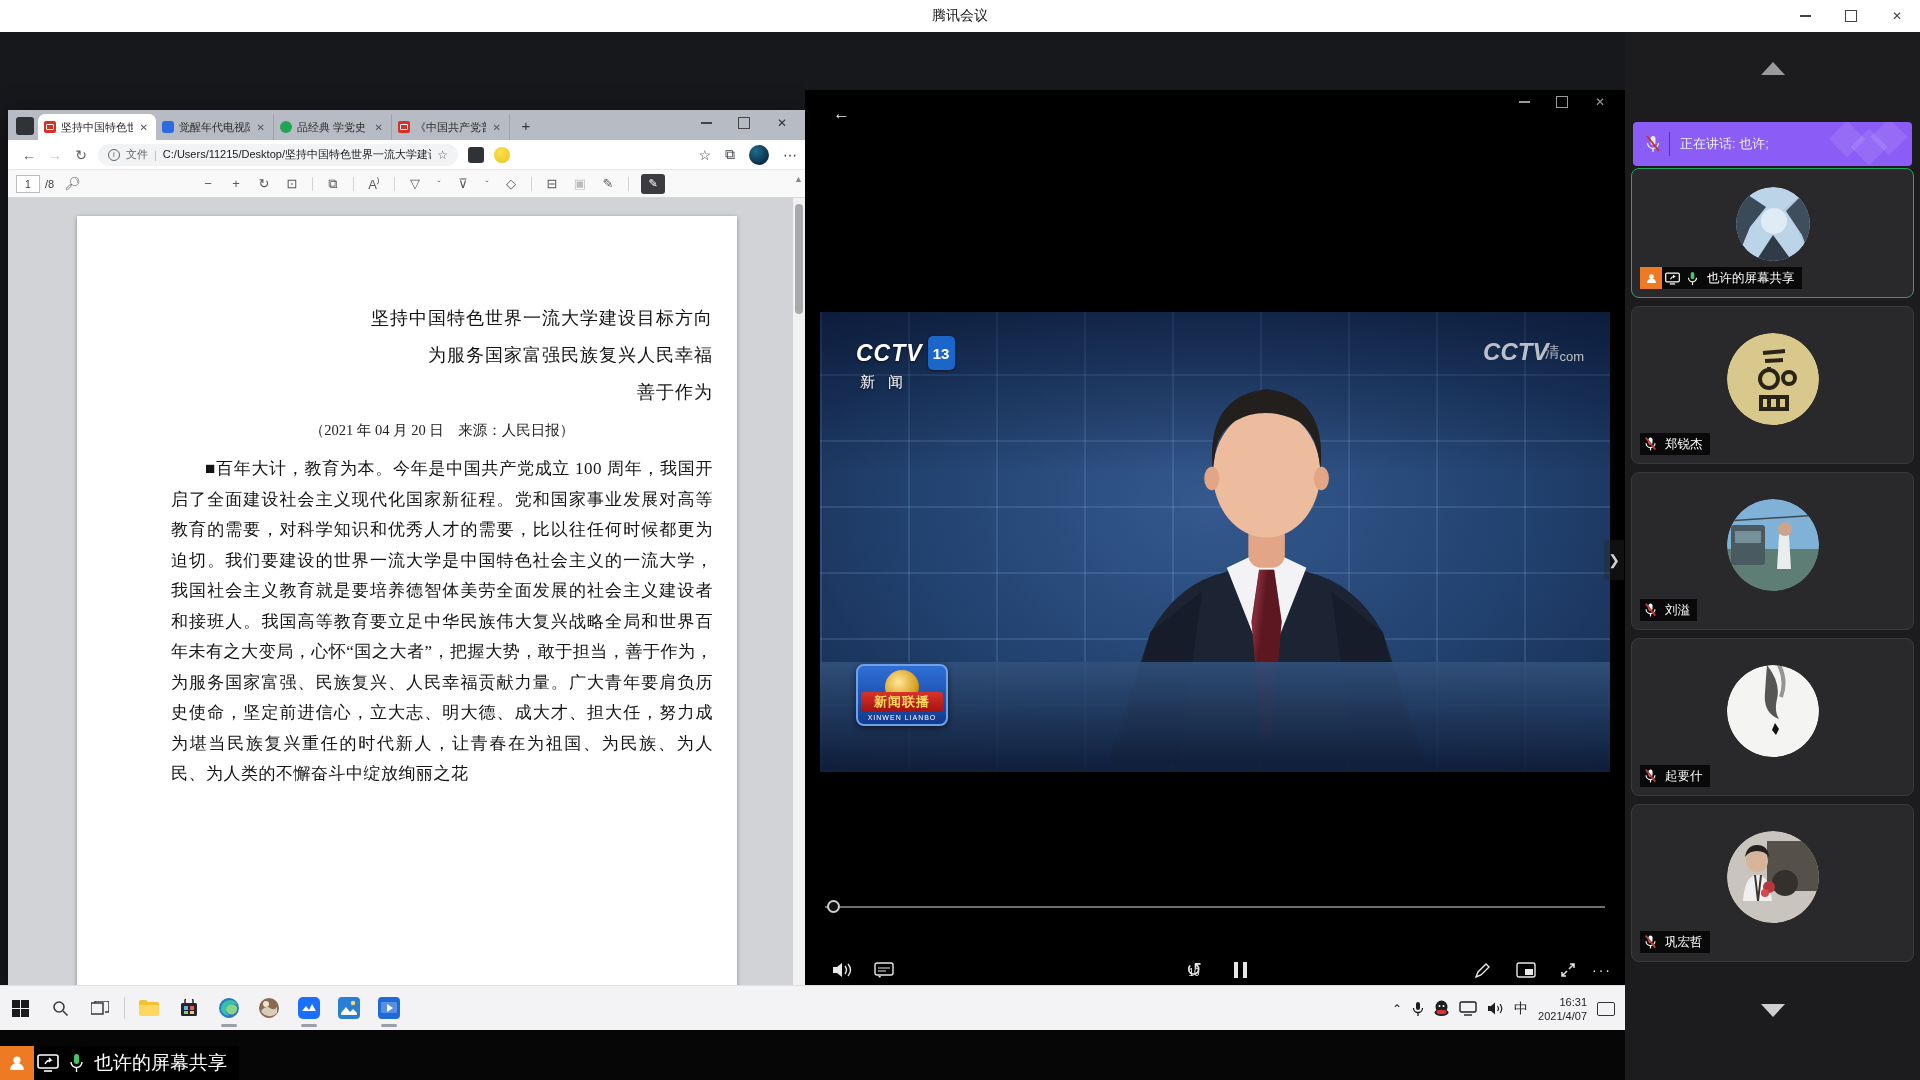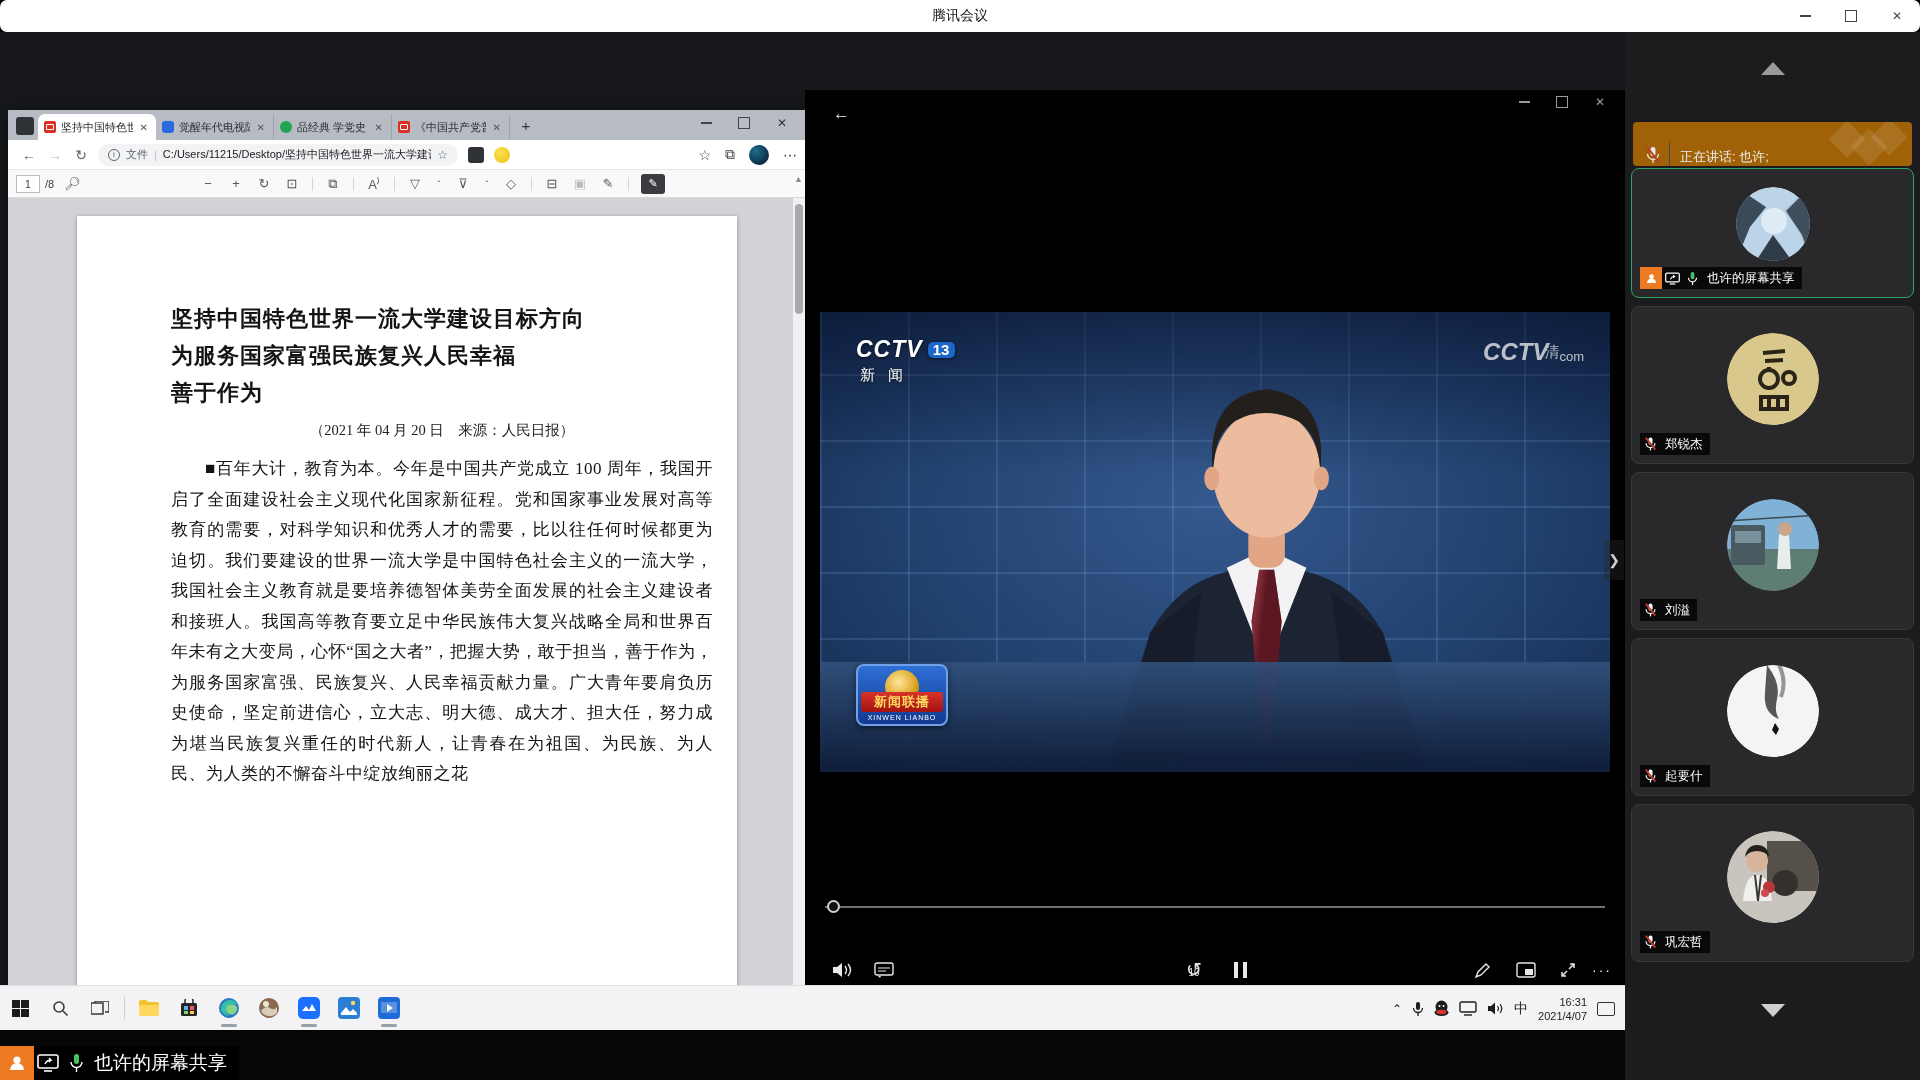--- a/index.html
+++ b/index.html
@@ -1,21 +1,21 @@
 <!DOCTYPE html>
 <html><head>
 <meta charset="utf-8">
 <style>
   * { margin:0; padding:0; box-sizing:border-box; }
   html,body { width:1920px; height:1080px; overflow:hidden; background:#000;
     font-family:"Liberation Sans", sans-serif; }
 
   
   .titlebar { position:absolute; left:0; top:0; width:1920px; height:32px; background:#ffffff;
-    display:flex; align-items:center; justify-content:center;border-radius:7px; }
+    display:flex; align-items:center; justify-content:center; }
   .titlebar .title { font-size:14px; color:#1a1a1a; }
   .win-controls { position:absolute; right:0; top:0; height:32px; display:flex; }
   .win-btn { width:46px; height:32px; display:flex; align-items:center; justify-content:center;
     color:#444; font-size:13px; }
   .wb-min::before { content:""; width:11px; height:1.5px; background:#444; display:block; }
   .wb-max::before { content:""; width:10px; height:10px; border:1.2px solid #444; display:block; }
   .wb-close::before { content:"✕"; font-size:12px; }
 
   
   .desktop { position:absolute; left:0; top:32px; width:1625px; height:998px; background:#17181c; }
@@ -71,21 +71,21 @@
   .pg.small { font-size:9px; width:8px; }
   .pdf-sep { width:1px; height:14px; background:#d4d4d6; }
   .pin-btn { width:24px; height:20px; background:#3b3b40; border-radius:3px; color:#fff; font-size:11px;
     display:flex; align-items:center; justify-content:center; }
   .pdf-scroll-arrow { position:absolute; right:2px; top:4px; color:#8a8a8e; font-size:9px; }
 
   .pdfviewport { position:relative; height:787px; background:#d2d3d6; overflow:hidden; }
   .pdfpage { position:absolute; left:69px; top:18px; width:660px; height:1200px; background:#fff;
     box-shadow:0 1px 4px rgba(0,0,0,.35); padding:84px 24px 0 94px;
     font-family:"Liberation Serif", serif; color:#141414; }
-  .doc-title { text-align:left; font-size:22px; font-weight:bold; line-height:37px; letter-spacing:1px; }
+  .doc-title { text-align:right; font-size:18px; font-weight:normal; line-height:37px; letter-spacing:1px; }
   .doc-meta { text-align:center; font-size:14.5px; margin-top:10px; color:#222; }
   .doc-para { font-size:17px; line-height:30.5px; text-align:justify; text-indent:2em; margin-top:14px;
     letter-spacing:.5px; }
   .vscroll { position:absolute; right:0; top:0; width:12px; height:100%; background:#f1f1f2; }
   .vscroll .thumb { position:absolute; left:2px; top:6px; width:8px; height:110px; background:#a9a9ad; border-radius:4px; }
 
   
   .videowin { position:absolute; left:805px; top:58px; width:820px; height:895px; background:#000; }
   .vw-top { position:absolute; left:0; top:0; width:100%; height:40px; }
   .vw-back { position:absolute; left:28px; top:14px; color:#e8e8e8; font-size:17px; }
@@ -101,21 +101,21 @@
       repeating-linear-gradient(0deg, rgba(150,190,245,.16) 0 2px, rgba(0,0,0,0) 2px 66px),
       radial-gradient(ellipse at 50% 42%, #35598e 0%, #234472 50%, #142a50 100%); }
   .video-frame .desk { position:absolute; left:0; bottom:0; width:100%; height:24%;
     background:linear-gradient(180deg, #31517c, #0d1b36); opacity:.9; }
   .anchor-svg { position:absolute; left:50%; bottom:0; transform:translateX(-38%); height:102%; }
 
   .cctv-logo { position:absolute; left:36px; top:24px; color:#fff; }
   .cctv-row { display:flex; align-items:center; gap:5px; }
   .cctv-word { font-size:23px; font-weight:bold; font-style:italic; letter-spacing:1px;
     text-shadow:0 1px 3px rgba(0,0,0,.6); }
-  .cctv-13 { width:27px; height:16px; background:#1b66c9; border-radius:5px; color:#fff; font-size:15px;
+  .cctv-13 { width:27px; height:34px; background:#1b66c9; border-radius:5px; color:#fff; font-size:15px;
     font-weight:bold; display:flex; align-items:center; justify-content:center; box-shadow:0 1px 3px rgba(0,0,0,.5); }
   .cctv-sub { font-size:15px; letter-spacing:13px; margin:3px 0 0 4px; text-shadow:0 1px 3px rgba(0,0,0,.6); }
 
   .watermark { position:absolute; right:26px; top:26px; opacity:.75; color:#f2f2f2; display:flex; align-items:center; }
   .wm-main { font-size:24px; font-weight:bold; font-style:italic; letter-spacing:0; }
   .wm-cn { font-size:15px; margin-left:-4px; opacity:.9; }
   .wm-suffix { font-size:13px; align-self:flex-end; margin-bottom:2px; }
 
   .xwlb { position:absolute; left:36px; bottom:46px; width:92px; height:62px; border-radius:8px;
     background:linear-gradient(180deg,#2f6fd6,#123a8f); border:2px solid #6fa0e8;
@@ -153,22 +153,22 @@
     font-size:12px; color:#1d1d1f; }
   .clock { text-align:right; font-size:11px; line-height:14px; }
   .notif { width:18px; height:14px; border:1.3px solid #333; border-radius:2px; }
 
   
   .panel { position:absolute; left:1625px; top:32px; width:295px; height:1048px; background:#1c1c1e; }
   .tri-up { width:0; height:0; border-left:12px solid transparent; border-right:12px solid transparent;
     border-bottom:13px solid #9a9a9a; margin:30px auto 0; }
   .tri-down { position:absolute; left:50%; transform:translateX(-50%); top:972px; width:0; height:0;
     border-left:12px solid transparent; border-right:12px solid transparent; border-top:13px solid #cfcfcf; }
-  .speak-bar { position:absolute; left:8px; top:90px; width:279px; height:44px; background:#a16207;
-    border-radius:4px; display:flex; align-items:flex-end; overflow:hidden; }
+  .speak-bar { position:absolute; left:8px; top:90px; width:279px; height:44px; background:#8b5cf6;
+    border-radius:4px; display:flex; align-items:center; overflow:hidden; }
   .speak-bar .divider { width:1px; height:24px; background:#4b4b4d; margin:0 10px 0 6px; }
   .speak-text { color:#ececec; font-size:13px; }
   .diamond { position:absolute; width:26px; height:26px; background:rgba(255,255,255,.10); transform:rotate(45deg); }
   .d1 { right:52px; top:4px; } .d2 { right:30px; top:12px; } .d3 { right:10px; top:2px; }
 
   .tile { position:absolute; left:6px; width:283px; background:#29292c; border:1px solid #3a3a3d; border-radius:8px; }
   .tile.sharing { border:1.5px solid #2aa566; }
   .avatar { border-radius:50%; display:block; margin:0 auto; }
   .tile-label { position:absolute; left:8px; bottom:8px; display:flex; align-items:center; height:22px;
     background:rgba(0,0,0,.78); padding-right:7px; }

